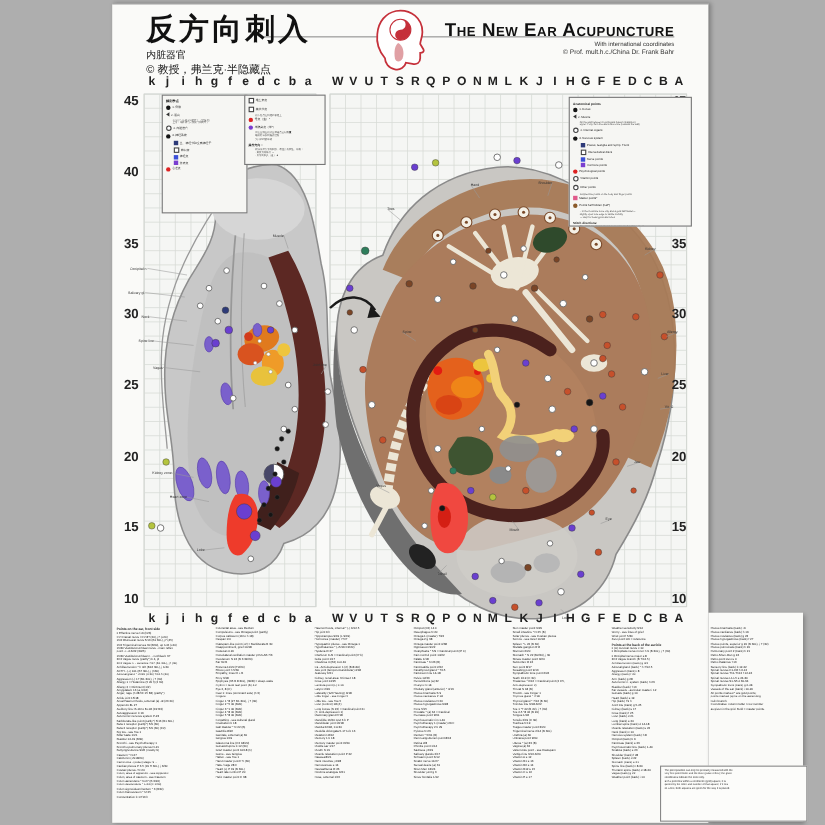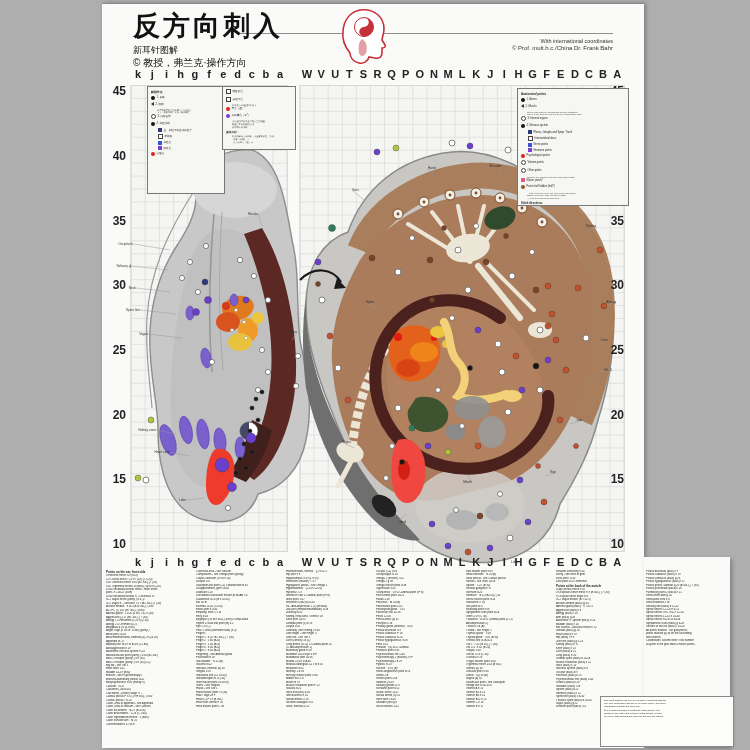--- a/index.html
+++ b/index.html
@@ -437,22 +437,23 @@
         <text x="186" y="501" font-size="3.2" fill="#333" text-anchor="end" font-family="Liberation Sans, sans-serif">Lobe</text>
         <line x1="258" y1="214" x2="262" y2="226" stroke="#999" stroke-width="0.5"></line>
         <text x="258" y="215" font-size="3.2" fill="#333" text-anchor="end" font-family="Liberation Sans, sans-serif">Muscle</text>
         <line x1="297" y1="332" x2="292" y2="340" stroke="#999" stroke-width="0.5"></line>
         <text x="297" y="333" font-size="3.2" fill="#333" text-anchor="end" font-family="Liberation Sans, sans-serif">Joint line</text>
       </g>
   </svg>
 
   <div class="abs" id="header-rule"></div>
   <div class="abs" id="title-cn">反方向刺入</div>
-  <div class="abs" id="subtitle-cn">新耳针图解</div>
-  <div class="abs" id="copyright-cn">© 教授，弗兰克·操作方向</div>
+  <div class="abs" id="subtitle-cn">内脏器官</div>
+  <div class="abs" id="copyright-cn">© 教授，弗兰克·半隐藏点</div>
+  <div class="abs" id="title-en">The New Ear Acupuncture</div>
   <div class="abs" id="sub-en">With international coordinates</div>
   <div class="abs" id="copy-en">© Prof. mult.h.c./China Dr. Frank Bahr</div>
 
   <svg class="abs" id="logo" width="54" height="62" viewBox="0 0 54 62">
     <path d="M 22 3 C 36 1 46 10 46 22 C 46 27 44 30 44 33 L 47 38 C 48 40 46 41 44 41 L 44 46 C 44 50 41 52 37 51 L 31 50 C 30 54 26 57 21 56 C 15 55 12 50 12 46 C 7 40 4 32 5 24 C 6 12 13 5 22 3 Z" fill="#ffffff" stroke="#c5303a" stroke-width="1.6"></path>
     <path d="M 24 32 C 28 34 30 40 28 46 C 26 50 22 50 21 46 C 20 40 21 34 24 32 Z" fill="#e0a0a4"></path>
     <circle cx="26" cy="20" r="9.5" fill="#ffffff" stroke="#c5303a" stroke-width="1"></circle>
     <path d="M 26 10.5 A 9.5 9.5 0 0 1 26 29.5 A 4.75 4.75 0 0 1 26 20 A 4.75 4.75 0 0 0 26 10.5 Z" fill="#c5303a"></path>
     <circle cx="26" cy="15.2" r="1.5" fill="#ffffff"></circle>
     <circle cx="26" cy="24.8" r="1.5" fill="#c5303a"></circle>

